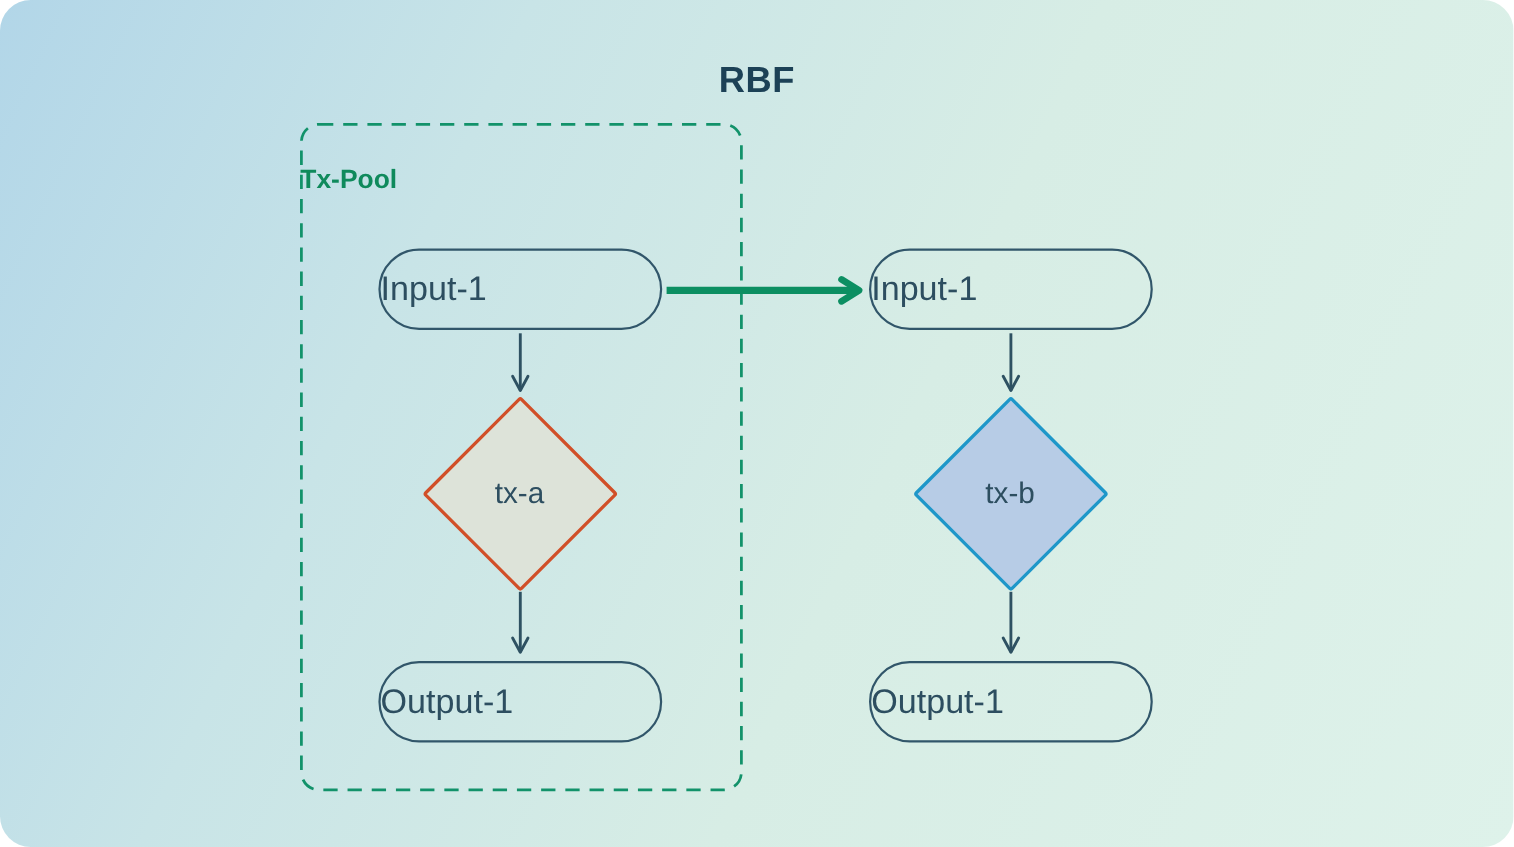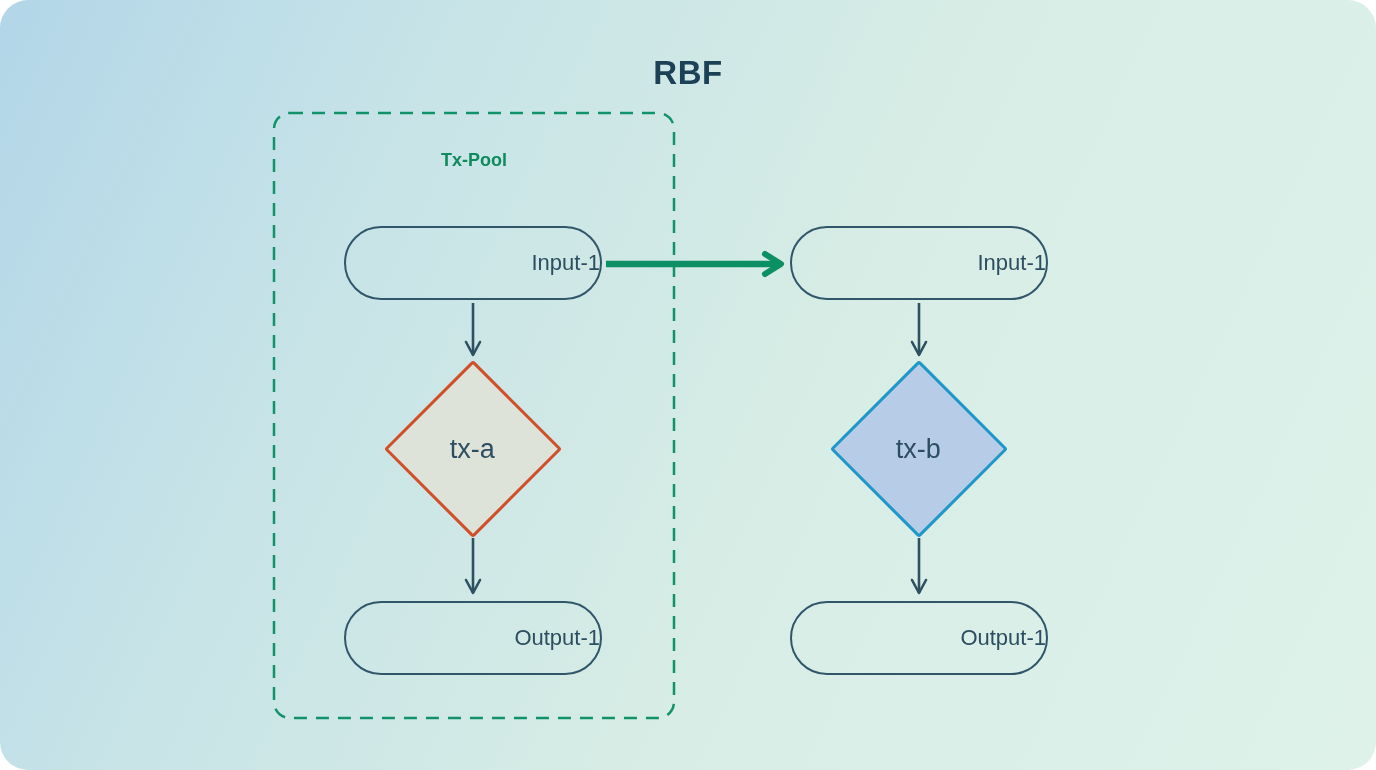--- a/index.html
+++ b/index.html
@@ -29,36 +29,36 @@
     font-size: 33px;
     font-weight: 700;
     letter-spacing: 0.5px;
     color: var(--title-text, #1c4156);
   }
   .pool-label {
     position: absolute;
     left: 273px;
     top: 150px;
     width: 402px;
-    text-align: center;
-    font-size: 18px;
+    text-align: left;
+    font-size: 24px;
     font-weight: 700;
     color: var(--pool-label-text, #0f8a5c);
   }
   .pill {
     position: absolute;
     width: 258px;
     height: 74px;
     border: 2.6px solid var(--node-border, #31566a);
     border-radius: 40px;
     box-sizing: border-box;
     display: flex;
     align-items: center;
-    justify-content: flex-end;
-    font-size: 22px;
+    justify-content: flex-start;
+    font-size: 31px;
     color: var(--node-text, #2d4e60);
     background: transparent;
   }
   .pill.input-left  { left: 344px; top: 226px; }
   .pill.input-right { left: 790px; top: 226px; }
   .pill.output-left  { left: 344px; top: 601px; }
   .pill.output-right { left: 790px; top: 601px; }
   .diamond {
     position: absolute;
     width: 126px;

